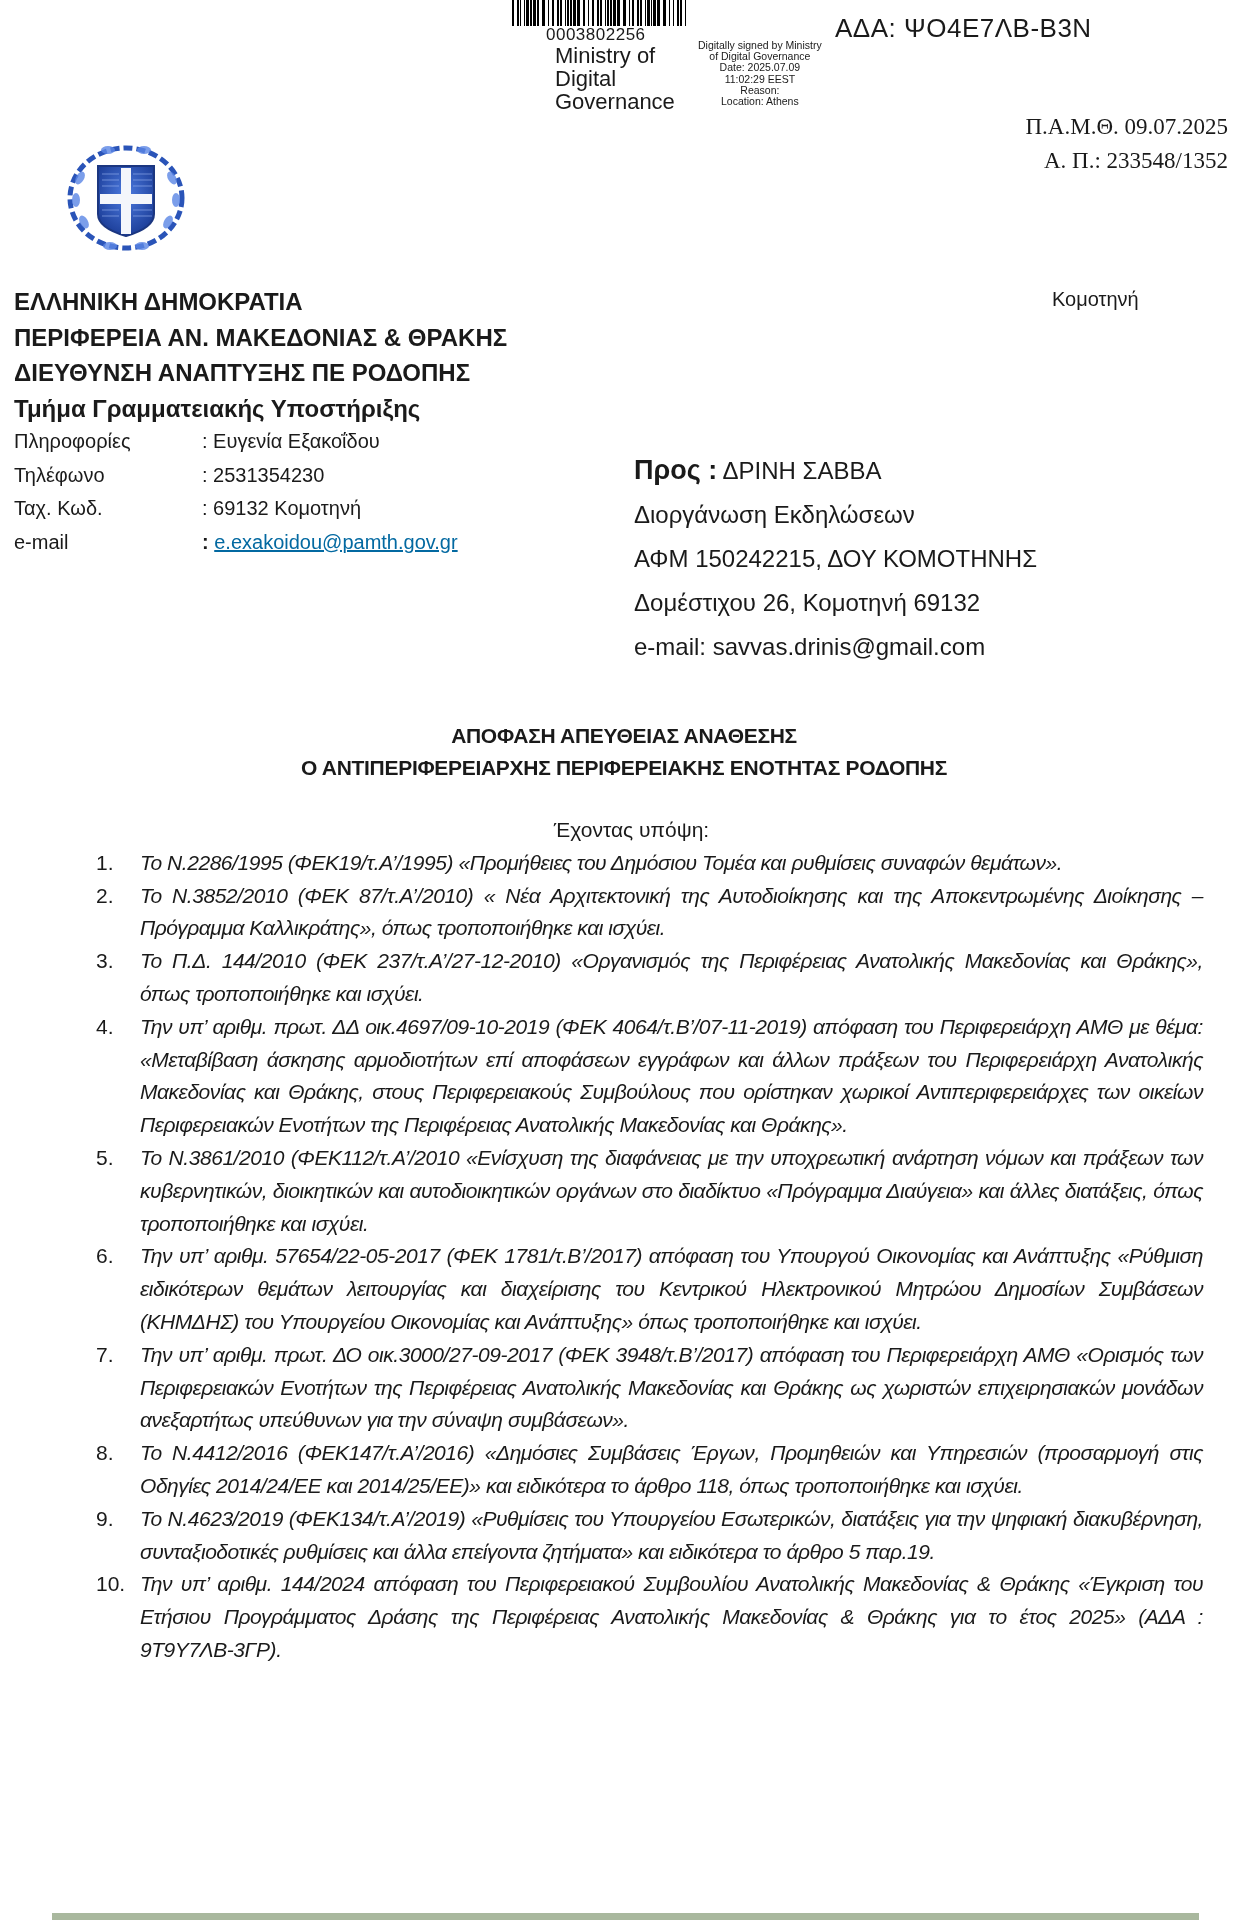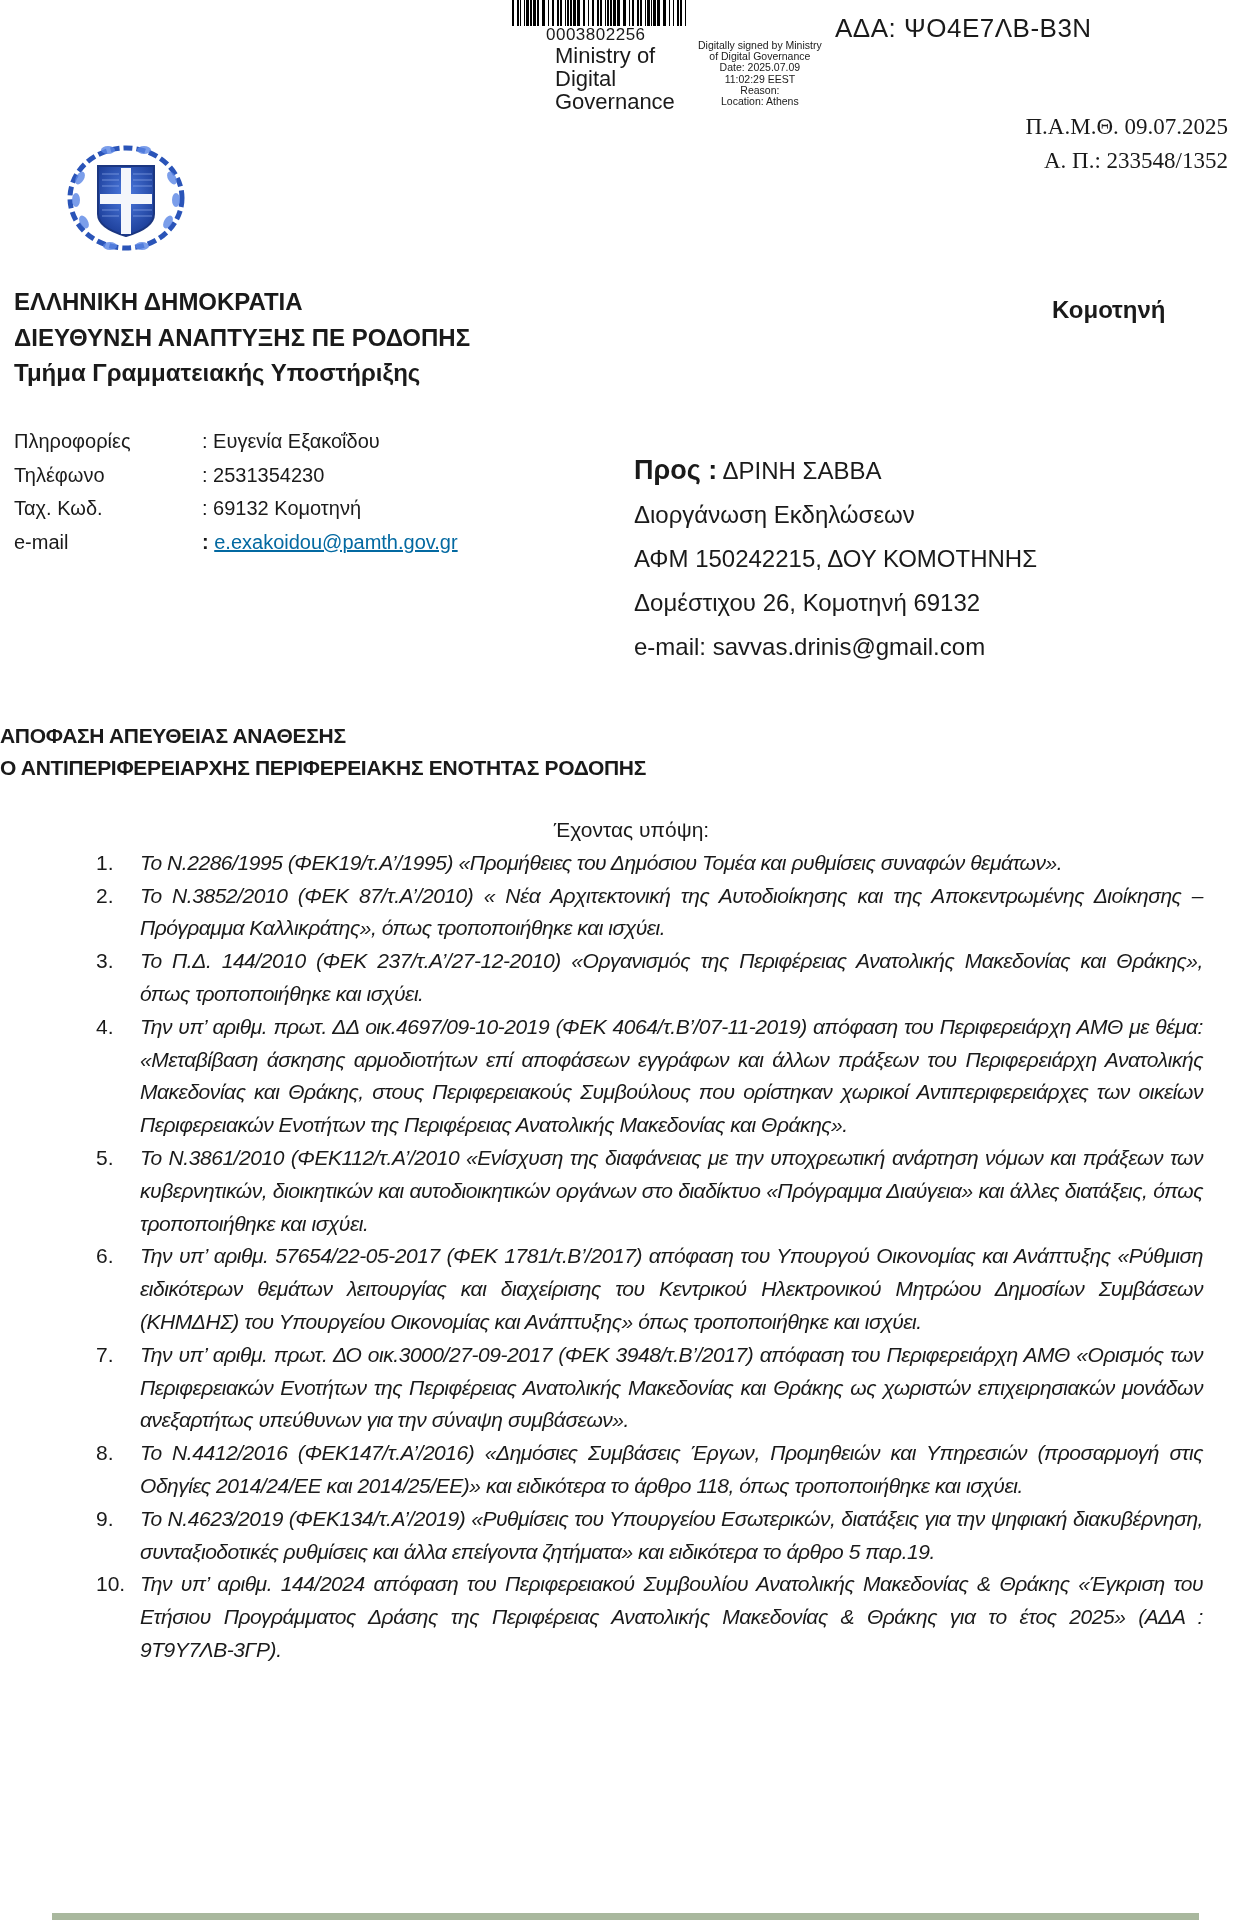--- a/index.html
+++ b/index.html
@@ -18,26 +18,26 @@
   #ref { right:20px; top:110px; text-align:right; font-family:"Liberation Serif", serif; font-size:23px; line-height:34px; }
 
   #emblem { left:58px; top:138px; width:136px; height:118px; }
 
   #org { left:14px; top:284px; font-weight:bold; font-size:24px; line-height:35.5px; }
   #contacts { left:14px; top:425px; font-size:20px; line-height:33.5px; }
   .crow { display:flex; }
   .clabel { width:188px; }
   .cval a { color:#0369a1; text-decoration:underline; }
 
-  #city { left:1052px; top:296px; font-weight:bold; font-size:24px; }
+  #city { left:1052px; top:288px; font-weight:normal; font-size:20px; }
 
   #recipient { left:634px; top:448px; font-size:24px; line-height:44px; }
   #recipient .prosl { font-weight:bold; font-size:27px; }
 
-  #title { left:0; width:1248px; top:720px; font-weight:bold; font-size:21px; line-height:32px; font-family:"Liberation Sans Narrow","Liberation Sans", sans-serif; letter-spacing:-0.3px; }
+  #title { left:0; width:1248px; top:720px; text-align:center; font-weight:bold; font-size:21px; line-height:32px; font-family:"Liberation Sans Narrow","Liberation Sans", sans-serif; letter-spacing:-0.3px; }
 
   #body { left:60px; top:814px; width:1143px; font-size:21px; line-height:32.8px; font-family:"Liberation Sans", sans-serif; }
   #intro { margin-left:0;text-align:center; }
   ol.considerations { margin:0; padding:0; list-style:none; }
   ol.considerations li { display:flex; }
   ol.considerations .num { width:80px; flex:none; text-align:left; padding-left:36px; box-sizing:border-box; }
   ol.considerations .txt { flex:1; text-align:justify; letter-spacing:-0.45px;font-style:italic; }
 
   #footer-bar { left:52px; top:1913px; width:1147px; height:7px; background:#a9b89e; }
 </style>
@@ -147,20 +147,21 @@
       <line x1="44" y1="72" x2="61" y2="72"></line>
         <line x1="44" y1="78" x2="61" y2="78"></line>
         <line x1="75" y1="72" x2="94" y2="72"></line>
         <line x1="75" y1="78" x2="94" y2="78"></line>
     </g>
   </svg>
 </div>
 
 <div id="org" class="abs">
   <div>ΕΛΛΗΝΙΚΗ ΔΗΜΟΚΡΑΤΙΑ</div>
+  <div>ΠΕΡΙΦΕΡΕΙΑ ΑΝ. ΜΑΚΕΔΟΝΙΑΣ &amp; ΘΡΑΚΗΣ</div>
   <div>ΔΙΕΥΘΥΝΣΗ ΑΝΑΠΤΥΞΗΣ ΠΕ ΡΟΔΟΠΗΣ</div>
   <div>Τμήμα Γραμματειακής Υποστήριξης</div>
 </div>
 
 <div id="contacts" class="abs">
   <div class="crow">
     <span class="clabel">Πληροφορίες</span>
     <span class="cval">: Ευγενία Εξακοΐδου</span>
   </div>
   <div class="crow">

